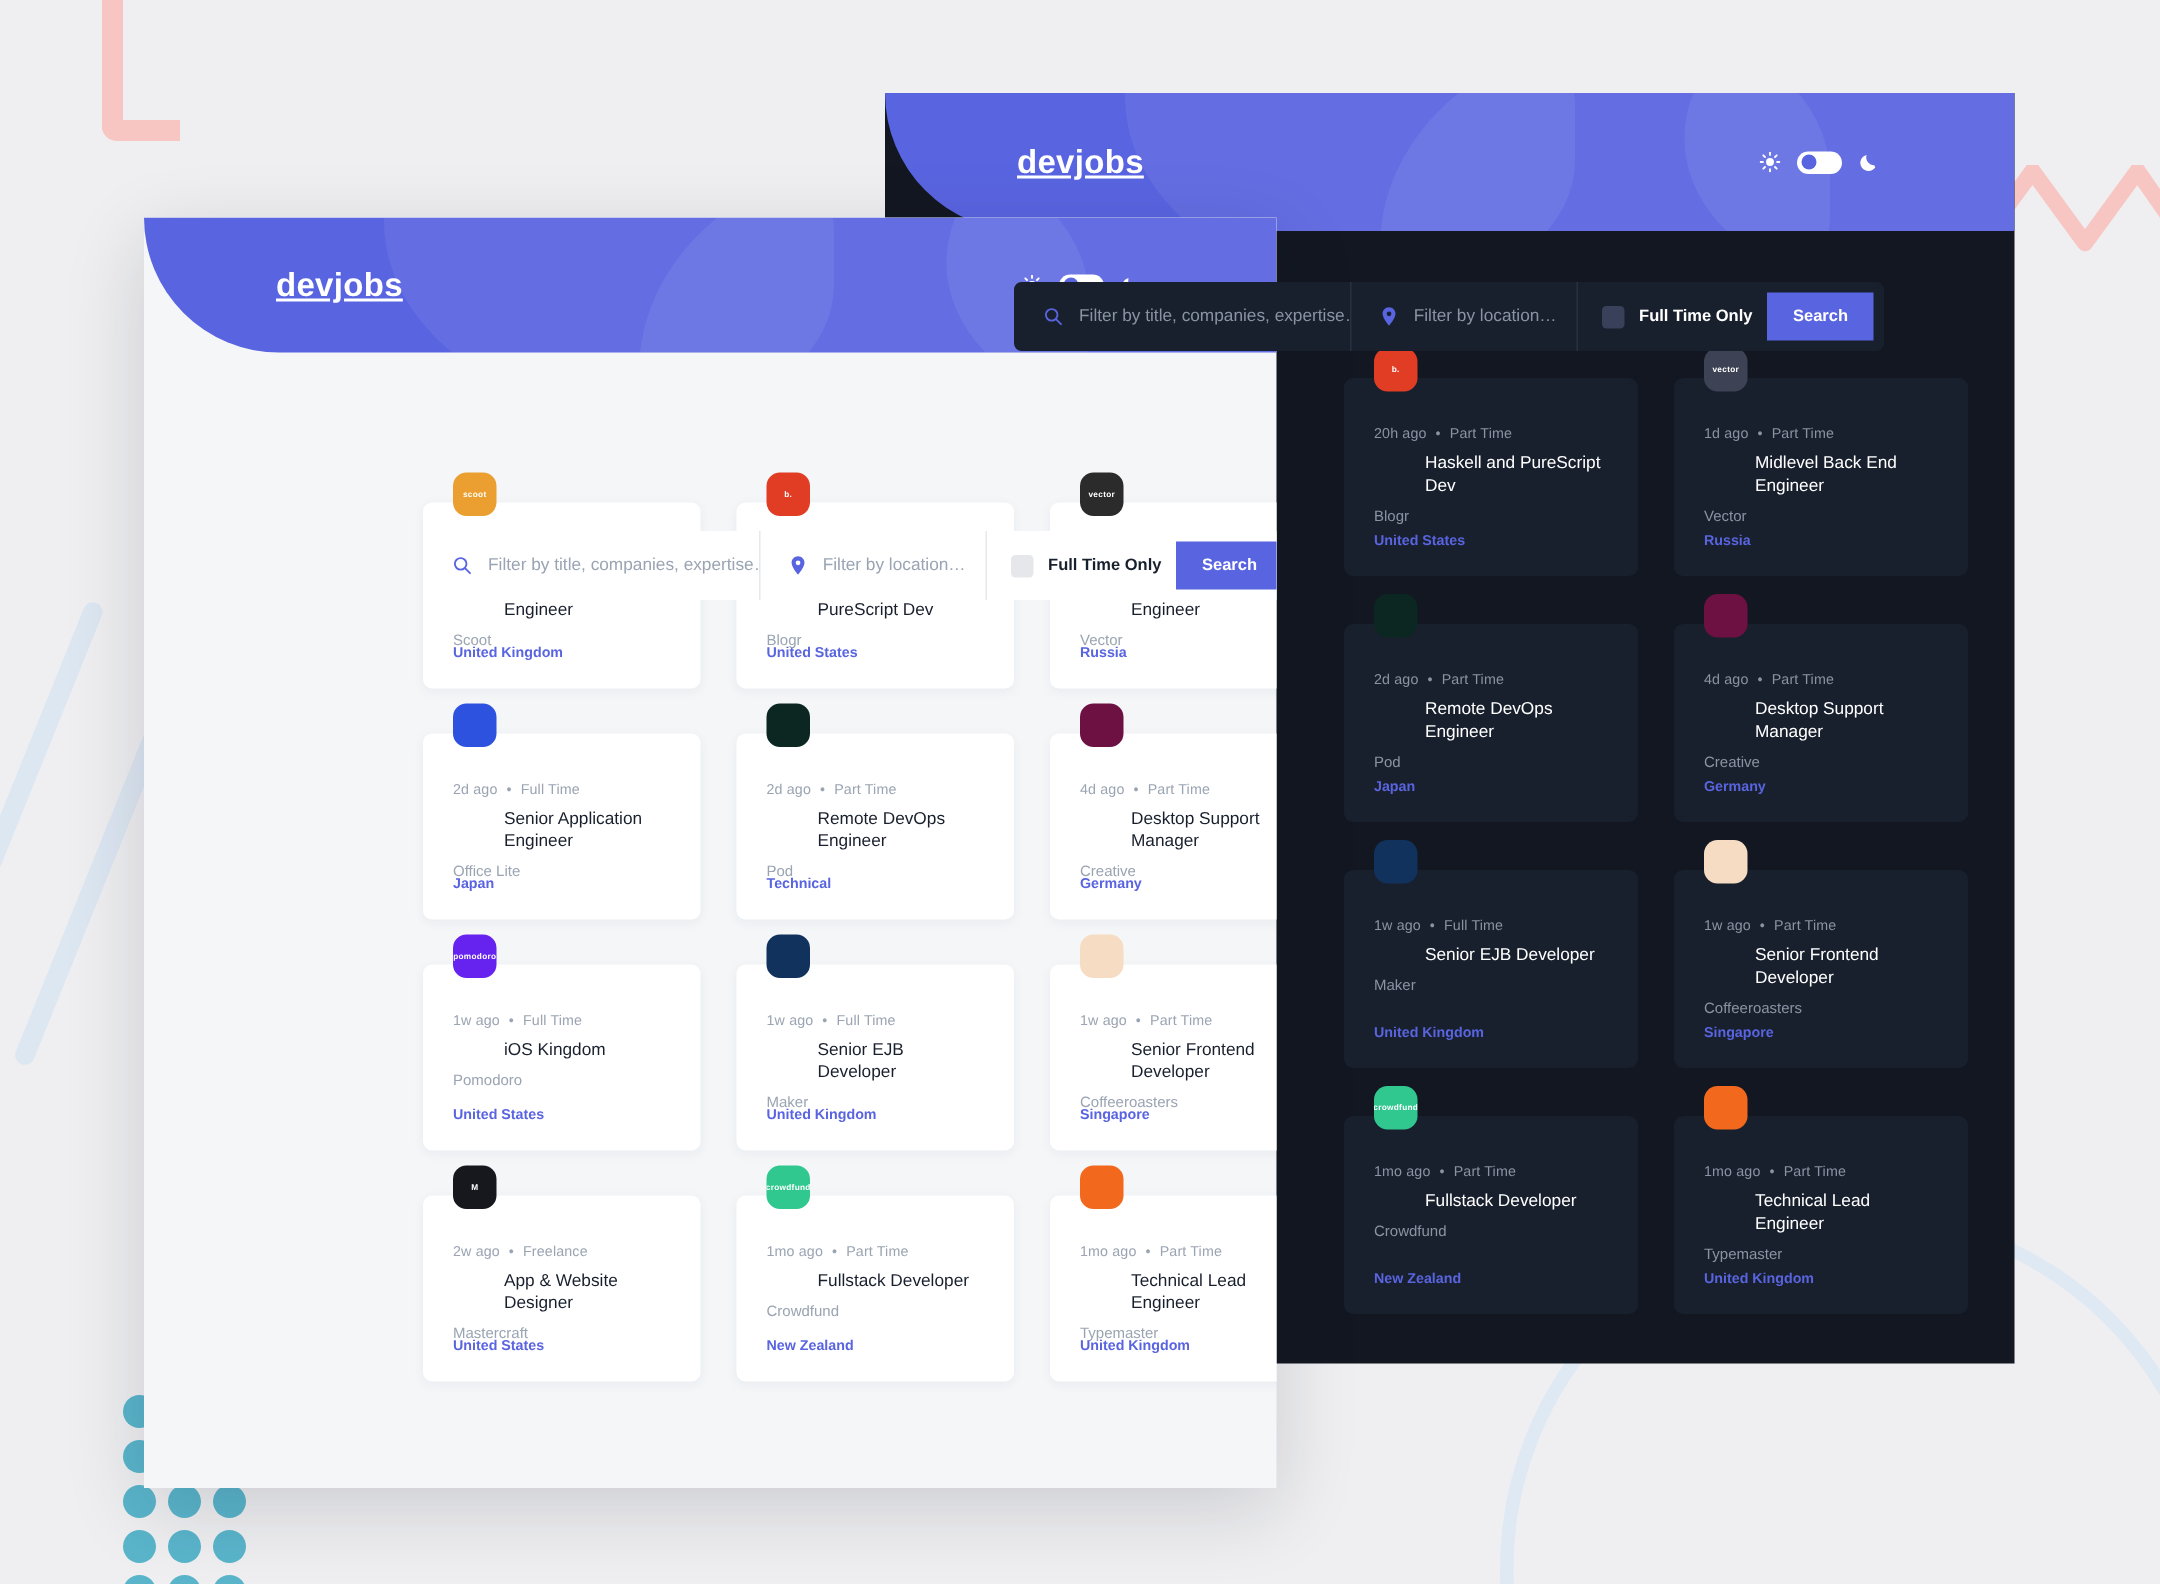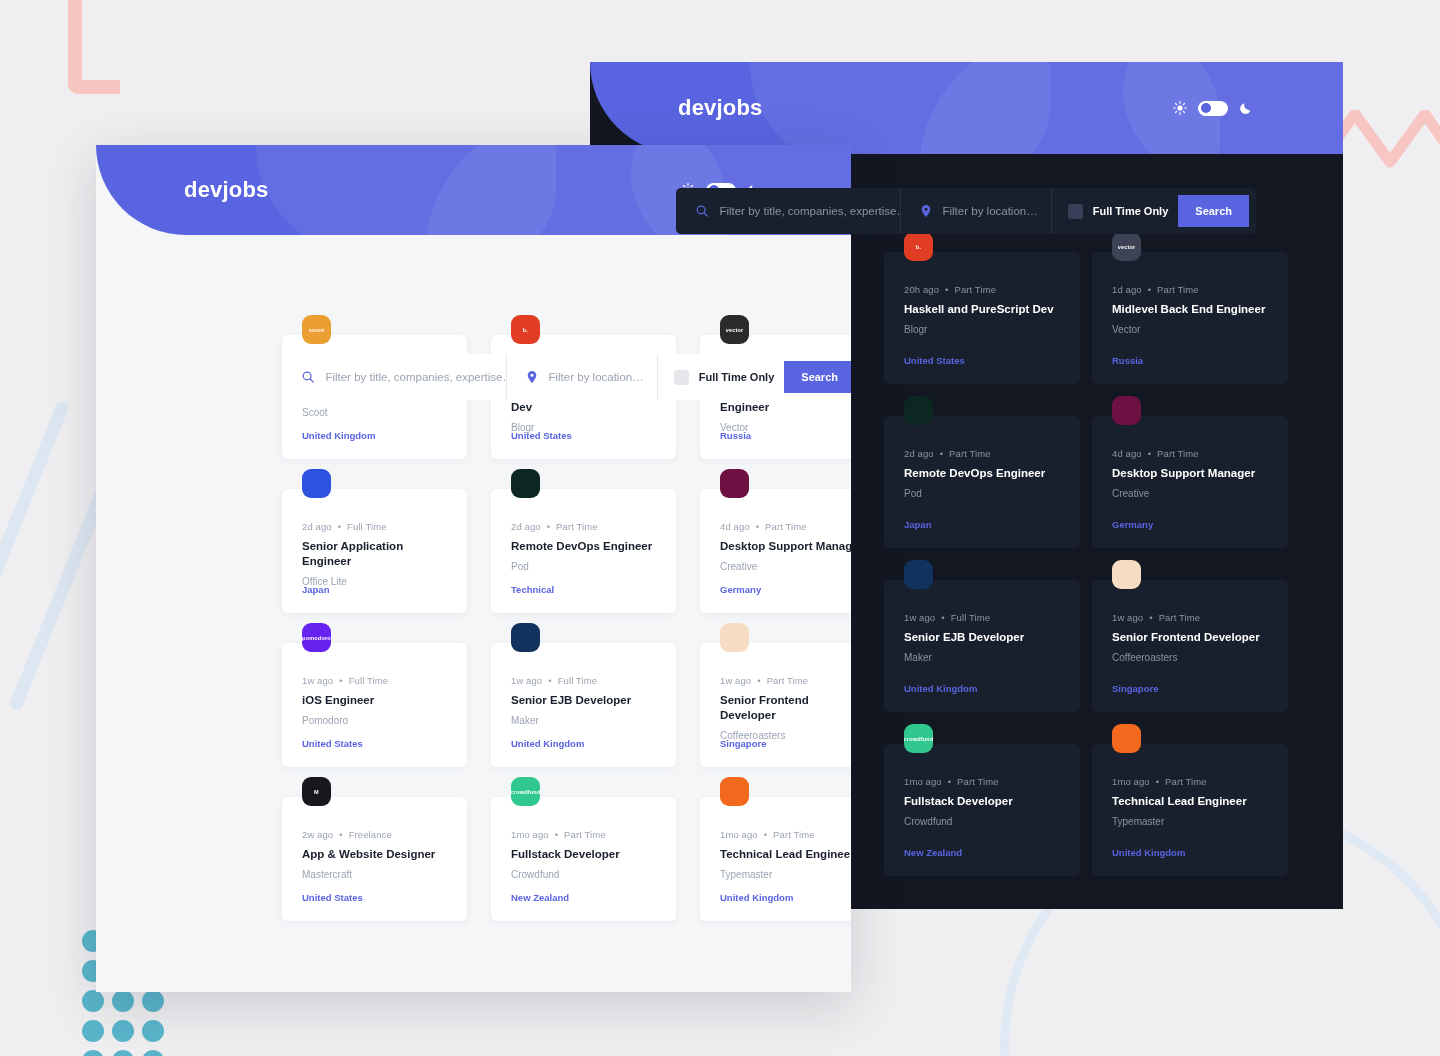--- a/index.html
+++ b/index.html
@@ -71,21 +71,21 @@
   }
   .hero-blob.b1 { width: 300px; height: 230px; left: 160px; top: -100px; border-radius: 48% 52% 40% 60%; }
   .hero-blob.b2 { width: 300px; height: 250px; left: 330px; top: -40px;  border-radius: 60% 40% 55% 45%; }
   .hero-blob.b3 { width: 260px; height: 200px; right: -40px; top: -70px; border-radius: 50%; }
 
   .hero-inner {
     position: relative; z-index: 2; height: 100%;
     display: flex; align-items: center; justify-content: space-between;
     padding: 0 90px 0 88px;
   }
-  .logo { color: #fff; font-size: 22px; font-weight: 700; letter-spacing: .2px; }
+  .logo { color: #fff; font-size: 22px; font-weight: 700; letter-spacing: .2px; text-decoration: underline; }
 
   .theme-toggle { display: flex; align-items: center; gap: 11px; }
   .sun-icon, .moon-icon { width: 14px; height: 14px; display: block; }
   .toggle-track {
     width: 30px; height: 15px; border-radius: 8px; background: #fff;
     position: relative; cursor: pointer;
   }
   .toggle-knob {
     position: absolute; left: 2.5px; top: 2.5px;
     width: 10px; height: 10px; border-radius: 50%; background: #5964e0;
@@ -128,41 +128,41 @@
   }
 
   
   .grid { position: relative; z-index: 2; display: grid; gap: 30px 24px; }
   .panel-light .grid {
     grid-template-columns: repeat(3, 185px);
     padding: 100px 0 0 186px;
   }
   .panel-dark .grid {
     grid-template-columns: repeat(3, 196px);
-    padding: 98px 0 0 86px; gap: 32px 12px;
+    padding: 98px 0 0 86px; gap: 32px 24px;
   }
 
   .card { position: relative; border-radius: 6px; padding: 32px 20px 20px; }
   .panel-light .card { background: #fff; box-shadow: 0 2px 8px rgba(40,50,80,.05); }
   .panel-dark  .card { background: #19202d; }
   .panel-light .card { height: 124px; }
   .panel-dark  .card { height: 132px; }
 
   .card-logo {
     position: absolute; left: 20px; top: -20px;
     width: 29px; height: 29px; border-radius: 9px;
     display: flex; align-items: center; justify-content: center;
     color: #fff; font-size: 5.5px; font-weight: 700;
     overflow: hidden; letter-spacing: .2px;
   }
   .card-meta { font-size: 9.5px; color: #9aa4b2; margin-bottom: 7px; letter-spacing: .1px; }
   .panel-dark .card-meta { color: #8a93a3; }
   .card-title {
-    font-size: 11.5px; font-weight: 700; line-height: 1.3;
-    color: #19202d; margin-bottom: 7px;
+    font-size: 11.5px; font-weight: 400; line-height: 1.3;
+    color: #19202d; margin-bottom: 7px; margin-left: 34px;
   }
   .panel-dark .card-title { color: #fff; }
   .card-company { font-size: 10px; color: #9aa4b2; }
   .panel-dark .card-company { color: #8a93a3; }
   .card-location {
     position: absolute; left: 20px; bottom: 18px;
     font-size: 9.5px; font-weight: 700; color: #5964e0;
   }
 
   .load-wrap { position: relative; z-index: 2; display: flex; justify-content: center; }
@@ -414,21 +414,21 @@
       <div class="card">
         <div class="card-logo" style="background:#6d1042"></div>
         <div class="card-meta"><span>4d ago</span><span style="margin:0 6px">•</span><span>Part Time</span></div>
         <div class="card-title">Desktop Support Manager</div>
         <div class="card-company">Creative</div>
         <div class="card-location">Germany</div>
       </div>
       <div class="card">
         <div class="card-logo" style="background:#6622ee">pomodoro</div>
         <div class="card-meta"><span>1w ago</span><span style="margin:0 6px">•</span><span>Full Time</span></div>
-        <div class="card-title">iOS Engineer</div>
+        <div class="card-title">iOS Kingdom</div>
         <div class="card-company">Pomodoro</div>
         <div class="card-location">United States</div>
       </div>
       <div class="card">
         <div class="card-logo" style="background:#11325c"></div>
         <div class="card-meta"><span>1w ago</span><span style="margin:0 6px">•</span><span>Full Time</span></div>
         <div class="card-title">Senior EJB Developer</div>
         <div class="card-company">Maker</div>
         <div class="card-location">United Kingdom</div>
       </div>

